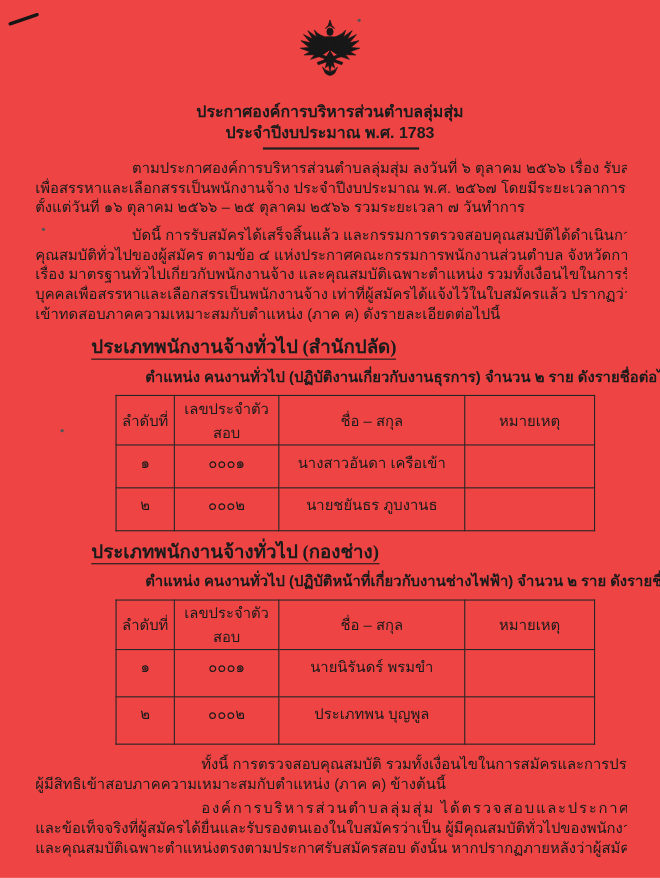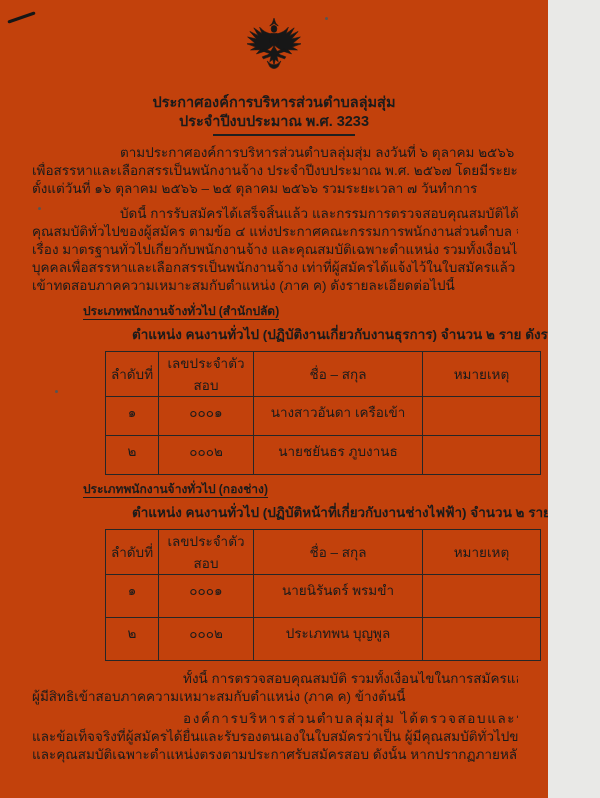--- a/index.html
+++ b/index.html
@@ -2,21 +2,21 @@
 <html><head>
 <meta charset="utf-8">
 <style>
   html,body{margin:0;padding:0;}
   body{
     width:600px;height:798px;overflow:hidden;
     background:#e9e9e7;
     font-family:"Liberation Sans", sans-serif;
   }
   .page{
-    position:relative;width:548px;height:798px;background:#c2410c;
+    position:relative;width:600px;height:798px;background:#ef4444;
     color:#1b1b1b;overflow:hidden;
   }
   .content{padding:0 30px 0 32px;}
   .line{white-space:nowrap;font-size:13.5px;line-height:18px;overflow:hidden;}
   .indent-88{padding-left:88px;}
   .indent-151{padding-left:151px;}
   .spread{letter-spacing:1.6px;}
   
   .pen-mark{position:absolute;left:7px;top:16px;width:29px;height:3px;
     background:#161616;border-radius:2px;transform:rotate(-19deg);}
@@ -24,21 +24,21 @@
   
   .emblem{width:78px;height:80px;margin:10px auto 0;display:block;}
   
   .title-block{text-align:center;margin-top:3px;}
   .title-line{font-size:14.5px;font-weight:bold;line-height:19px;white-space:nowrap;}
   .divider{width:142px;height:2.2px;background:#1f1f1f;margin:3px auto 5px;
     transform:translateX(10px);}
   .para{margin-top:7px;}
   .p1{margin-top:8px;}
   
-  .sec-heading{margin:6px 0 0 51px;font-size:12px;font-weight:bold;}
+  .sec-heading{margin:6px 0 0 51px;font-size:17px;font-weight:bold;font-family:Liberation Serif, serif;}
   .sec-heading span{border-bottom:1.6px solid #1b1b1b;padding-bottom:1px;}
   .sec2-heading{margin-top:4px;}
   .pos-line{margin:3px 0 0 100px;font-size:13.5px;font-weight:bold;white-space:nowrap;}
   
   table.roster{border-collapse:collapse;margin:6px 0 0 73px;table-layout:fixed;
     width:435px;border-radius:14px;}
   table.roster th,table.roster td{
     border:1.6px solid #262626;font-size:13.5px;font-weight:normal;
     padding:0;text-align:center;}
   table.roster th{height:26px;vertical-align:middle;}
@@ -70,21 +70,21 @@
       <path d="M55 24.5 L65 24.5 L67 38 L60 44.5 L53 38 Z"></path>
       <path d="M44 48 L78 60.5 L76.4 63.6 L42 51.4 Z"></path>
       <path d="M76 48 L42 60.5 L43.6 63.6 L78 51.4 Z"></path>
       <path d="M60 44 L51.5 58 L56.5 56.2 L53.5 68 L58 64.5 L60 72.5 L62 64.5 L66.5 68 L63.5 56.2 L68.5 58 Z"></path>
       <path d="M49.5 67 Q60 79 70.5 67 L66.5 75.5 Q60 81.5 53.5 75.5 Z"></path>
     </g>
   </svg>
 
   <div class="title-block">
     <div class="title-line">ประกาศองค์การบริหารส่วนตำบลลุ่มสุ่ม</div>
-    <div class="title-line">ประจำปีงบประมาณ พ.ศ. 3233</div>
+    <div class="title-line">ประจำปีงบประมาณ พ.ศ. 1783</div>
   </div>
   <div class="divider"></div>
 
   <div class="content">
 
     <div class="para p1">
       <div class="line indent-88">ตามประกาศองค์การบริหารส่วนตำบลลุ่มสุ่ม ลงวันที่ ๖ ตุลาคม ๒๕๖๖ เรื่อง รับสมัครบุคคล</div>
       <div class="line">เพื่อสรรหาและเลือกสรรเป็นพนักงานจ้าง ประจำปีงบประมาณ พ.ศ. ๒๕๖๗ โดยมีระยะเวลาการรับสมัคร</div>
       <div class="line">ตั้งแต่วันที่ ๑๖ ตุลาคม ๒๕๖๖ – ๒๕ ตุลาคม ๒๕๖๖ รวมระยะเวลา ๗ วันทำการ</div>
     </div>

